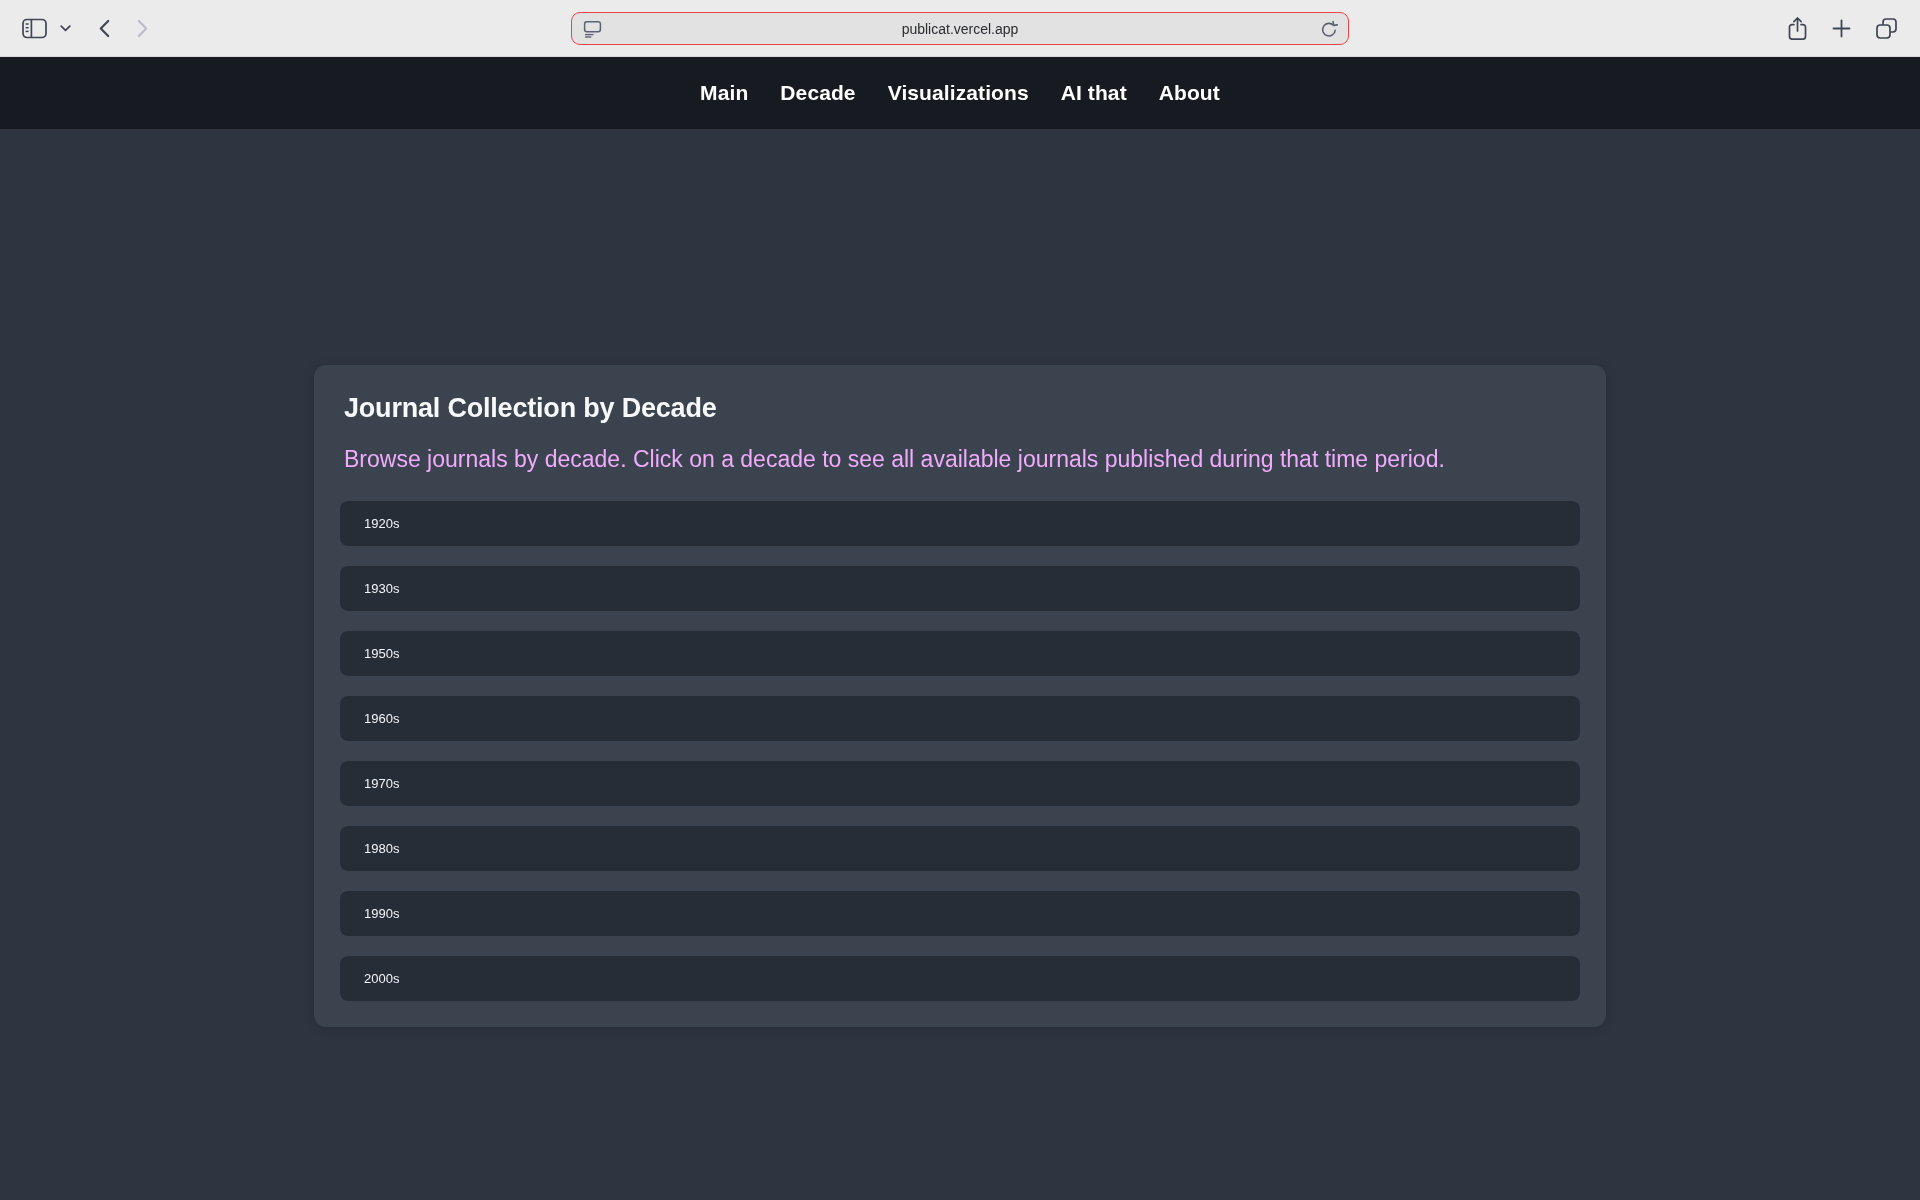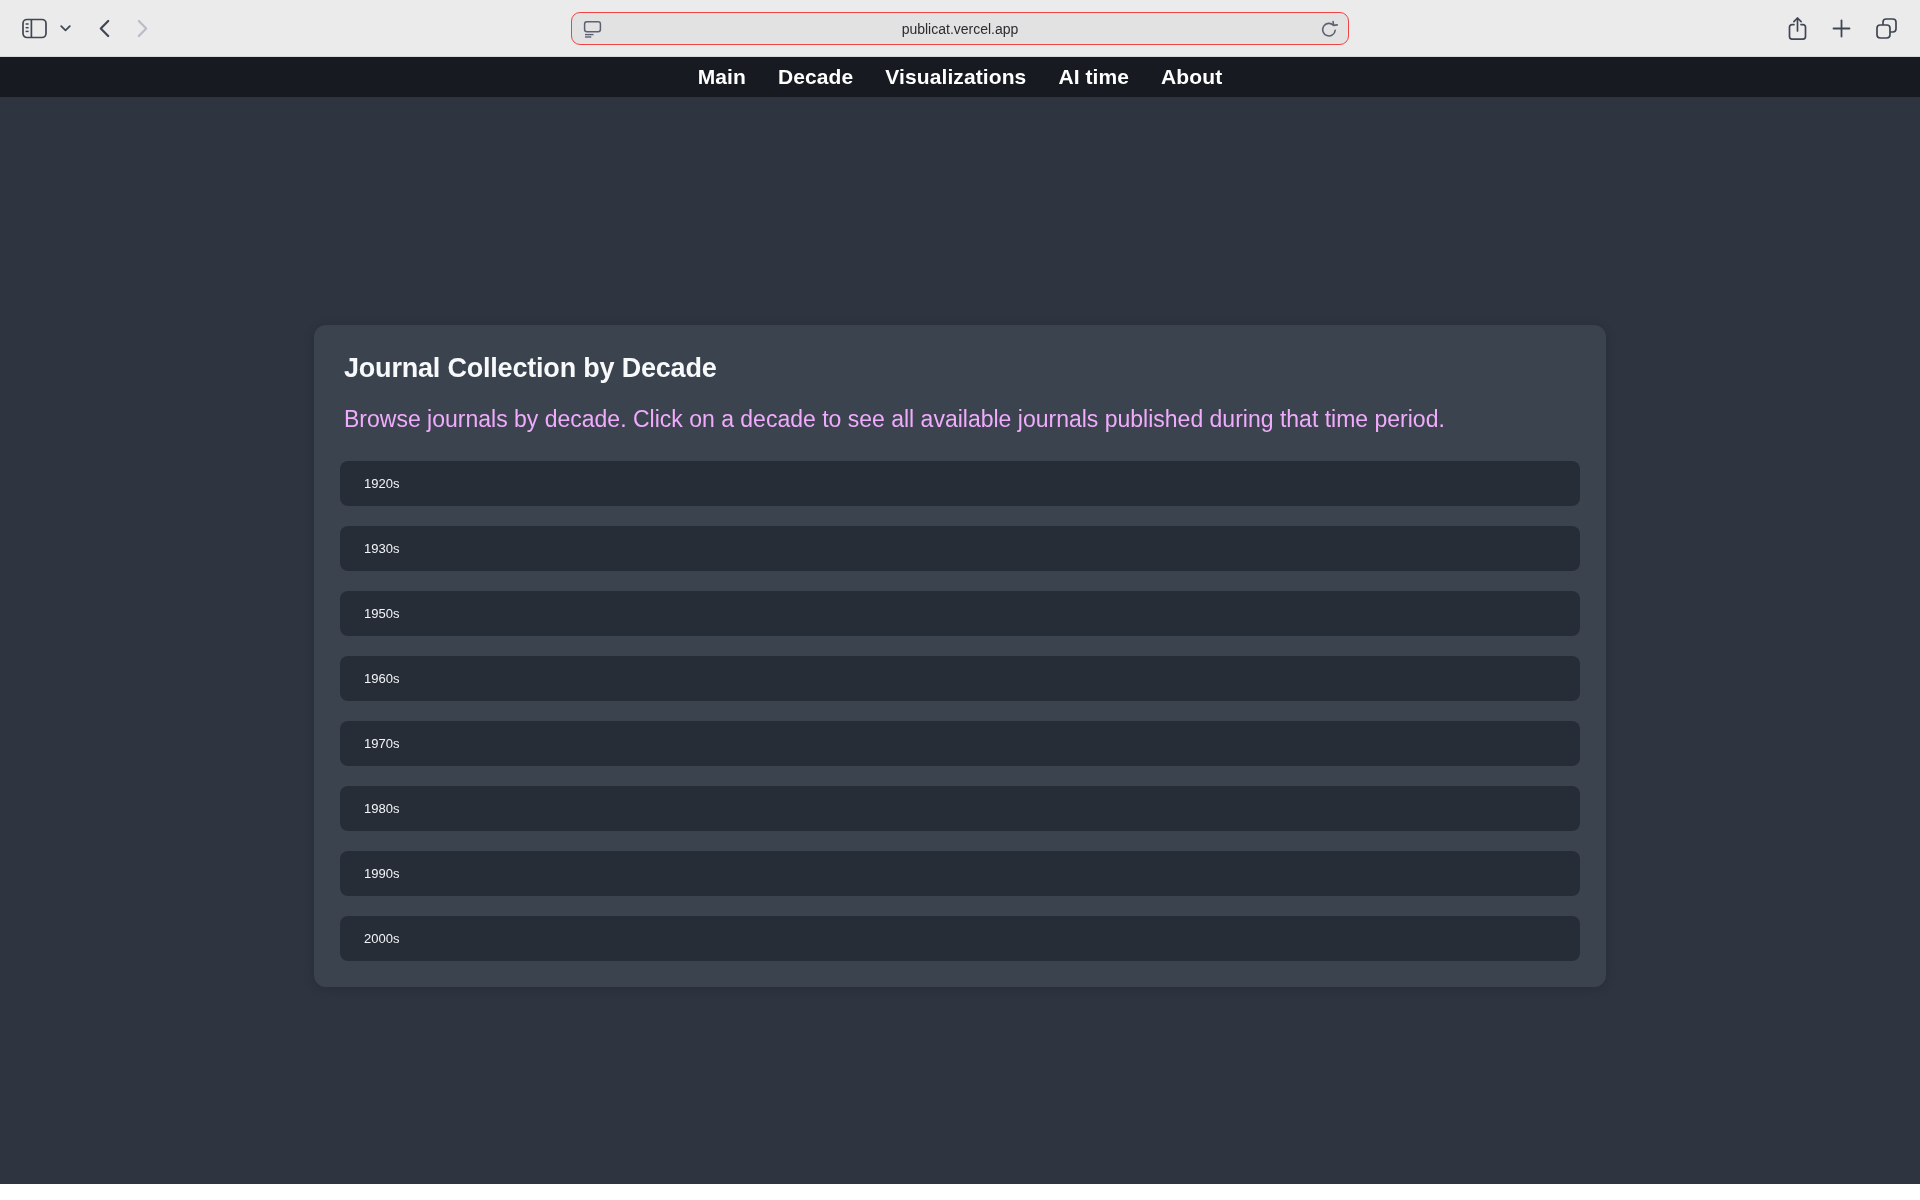--- a/index.html
+++ b/index.html
@@ -54,41 +54,41 @@
     border-radius: 9px;
     display: flex; align-items: center; justify-content: center;
     font-size: 14px; color: var(--url-text);
     cursor: text;
   }
   .url-bar .page-settings { position: absolute; left: 11px; top: 7px; color: #5a6170; }
   .url-bar .reload { position: absolute; right: 10px; top: 7px; color: #5a6170; }
 
   
   .site-nav {
-    height: 40px;
+    height: 72px;
     background: var(--nav-bg);
     display: flex; align-items: center; justify-content: center;
   }
   .nav-links { display: flex; gap: 32px; align-items: center; }
   .nav-link {
     color: var(--nav-text);
     font-size: 21px; font-weight: 700;
     text-decoration: none; cursor: pointer;
     letter-spacing: 0.1px;
   }
 
   
   .page {
     height: 1087px;
     background: var(--page-bg);
   }
   .card {
     width: 1292px;
     margin: 0 auto;
-    position: relative; top: 228px;
+    position: relative; top: 236px;
     background: var(--card-bg);
     border-radius: 12px;
     padding: 28px 26px 26px 26px;
     box-shadow: 0 2px 12px rgba(0,0,0,0.12);
   }
   .card-title {
     color: #f7f9fb;
     font-size: 27px; font-weight: 700;
     letter-spacing: -0.2px;
     margin: 0 2px 22px 4px;
@@ -198,21 +198,21 @@
       </span>
     </button>
   </div>
 </div>
 
 <nav class="site-nav">
   <div class="nav-links">
       <a class="nav-link">Main</a>
       <a class="nav-link">Decade</a>
       <a class="nav-link">Visualizations</a>
-      <a class="nav-link">AI time</a>
+      <a class="nav-link">AI that</a>
       <a class="nav-link">About</a>
     </div>
 </nav>
 
 <main class="page">
   <section class="card">
     <h1 class="card-title">Journal Collection by Decade</h1>
     <p class="card-desc">Browse journals by decade. Click on a decade to see all available journals published during that time period.</p>
     <div class="decade-list">
         <button class="decade-btn">1920s</button>

